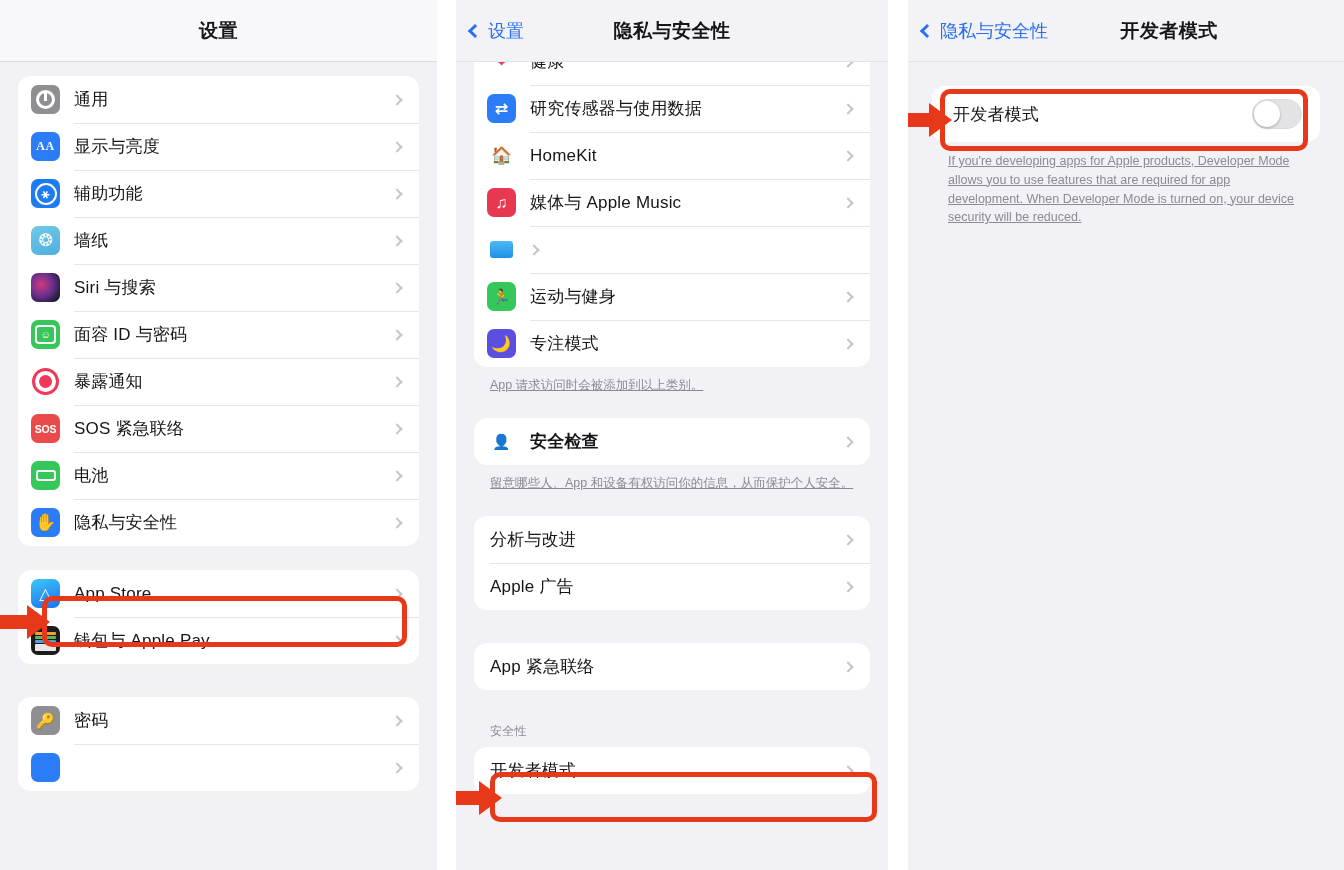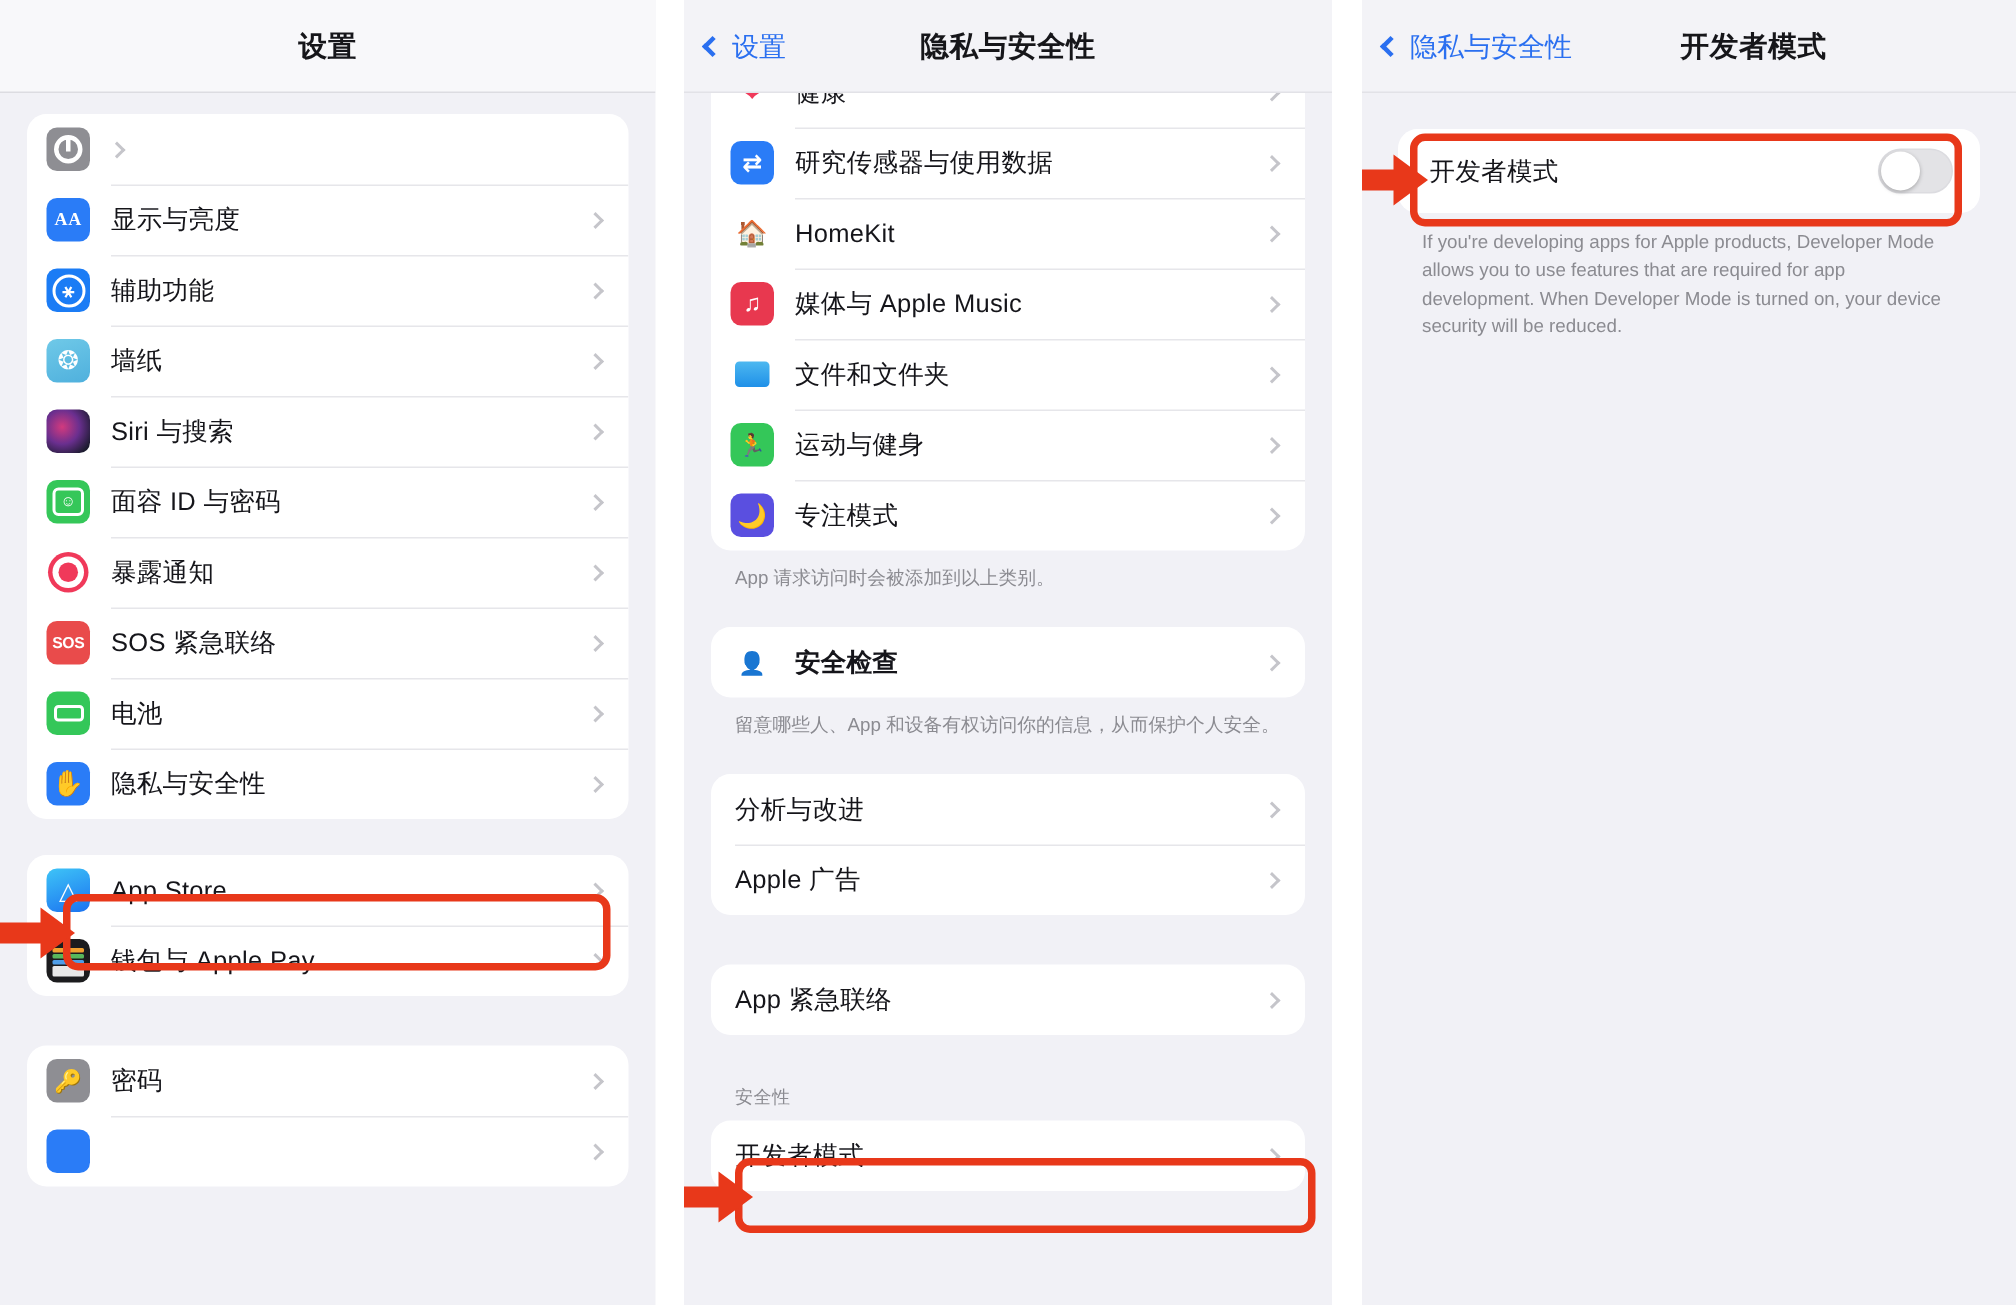--- a/index.html
+++ b/index.html
@@ -71,20 +71,21 @@
   }
   .row.no-icon .row-label { padding-left: 3px; }
   .chev {
     flex: 0 0 auto; width: 8px; height: 8px;
     border-top: 2px solid #c2c2c8; border-right: 2px solid #c2c2c8;
     transform: rotate(45deg); margin-right: 4px; opacity: .95;
   }
   .footnote {
     font-size: 12.5px; color: #8b8b91; line-height: 1.45;
     padding: 9px 34px 0 34px;
+    text-decoration: underline;
   }
   .group-header {
     font-size: 12px; color: #8b8b91; padding: 0 0 7px 34px; letter-spacing: .3px;
   }
   .gap-s { height: 14px; }
   .gap-m { height: 24px; }
   .gap-l { height: 33px; }
 
   
   .switch {
@@ -179,20 +180,21 @@
 
     <div class="scroll-area">
       <div class="gap-s"></div>
 
       <div class="card">
 
         <div class="row">
           <span class="ic gear">
               <span class="g"></span>
             </span>
+          <span class="row-label">通用</span>
           <span class="chev"></span>
         </div>
 
 
         <div class="row">
           <span class="ic aa">AA</span>
           <span class="row-label">显示与亮度</span>
           <span class="chev"></span>
         </div>
 
@@ -326,21 +328,20 @@
         </div>
         <div class="row">
           <span class="ic music">♫</span>
           <span class="row-label">媒体与 Apple Music</span>
           <span class="chev"></span>
         </div>
         <div class="row">
           <span class="ic files">
               <span class="f"></span>
             </span>
-          <span class="row-label">文件和文件夹</span>
           <span class="chev"></span>
         </div>
         <div class="row">
           <span class="ic fitness">🏃</span>
           <span class="row-label">运动与健身</span>
           <span class="chev"></span>
         </div>
         <div class="row">
           <span class="ic focus">🌙</span>
           <span class="row-label">专注模式</span>

